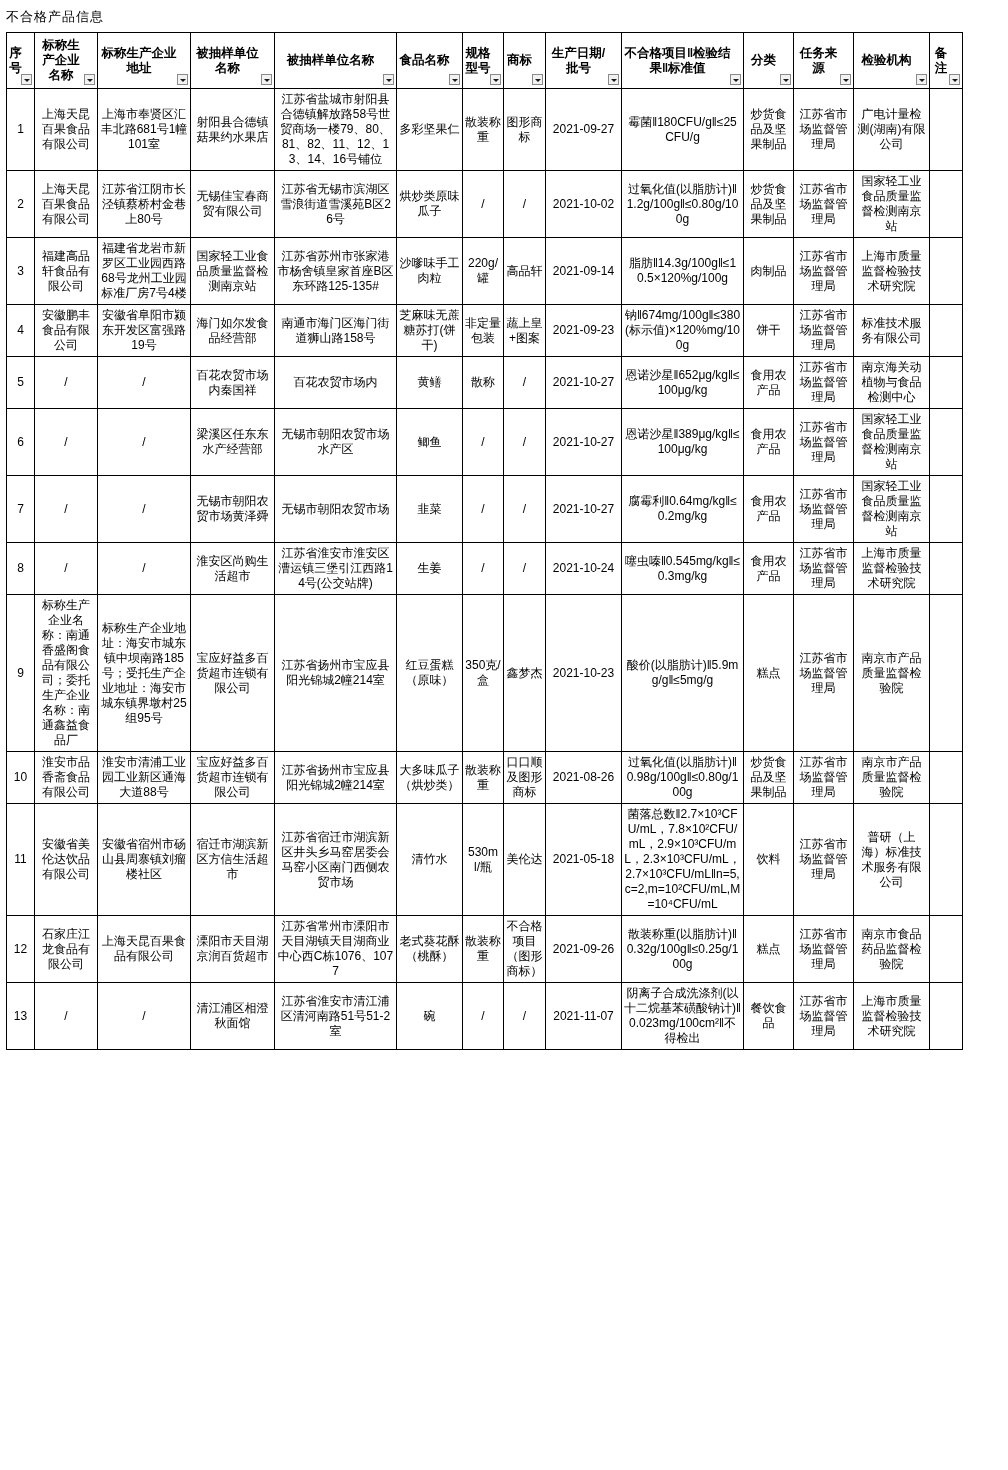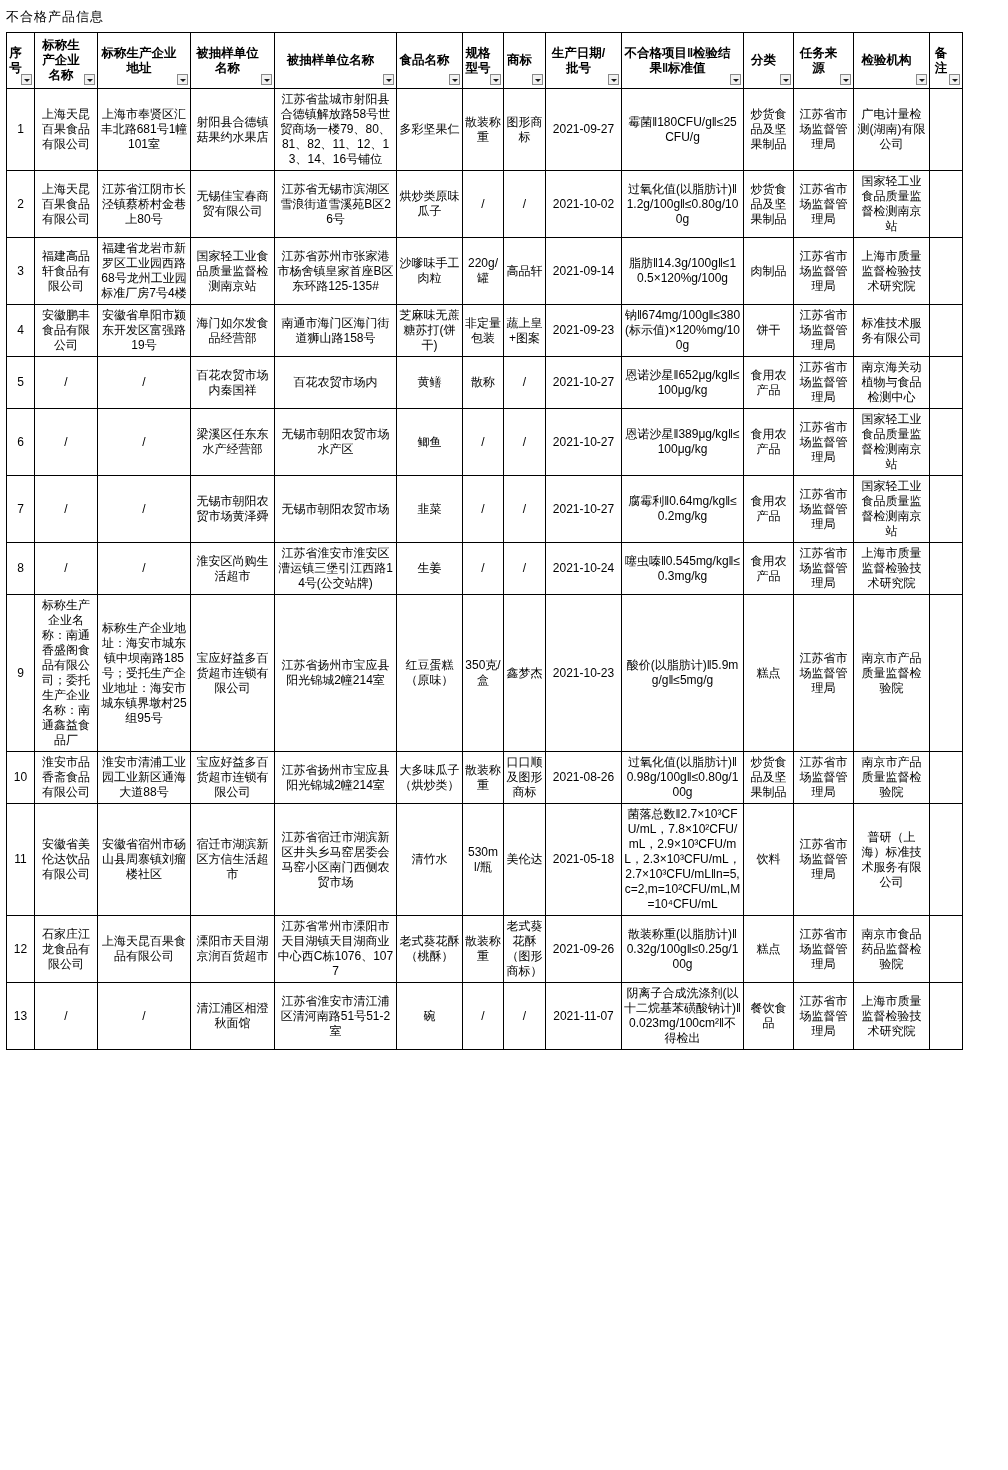--- a/index.html
+++ b/index.html
@@ -364,21 +364,21 @@
       </tr>
 
       <tr>
         <td class="cell-idx">12</td>
         <td>石家庄江龙食品有限公司</td>
         <td>上海天昆百果食品有限公司</td>
         <td>溧阳市天目湖京润百货超市</td>
         <td>江苏省常州市溧阳市天目湖镇天目湖商业中心西C栋1076、1077</td>
         <td>老式葵花酥（桃酥）</td>
         <td>散装称重</td>
-        <td>老式葵花酥（图形商标）</td>
+        <td>不合格项目（图形商标）</td>
         <td>2021-09-26</td>
         <td>散装称重(以脂肪计)‖0.32g/100g‖≤0.25g/100g</td>
         <td>糕点</td>
         <td>江苏省市场监督管理局</td>
         <td>南京市食品药品监督检验院</td>
         <td></td>
       </tr>
 
       <tr>
         <td class="cell-idx">13</td>

